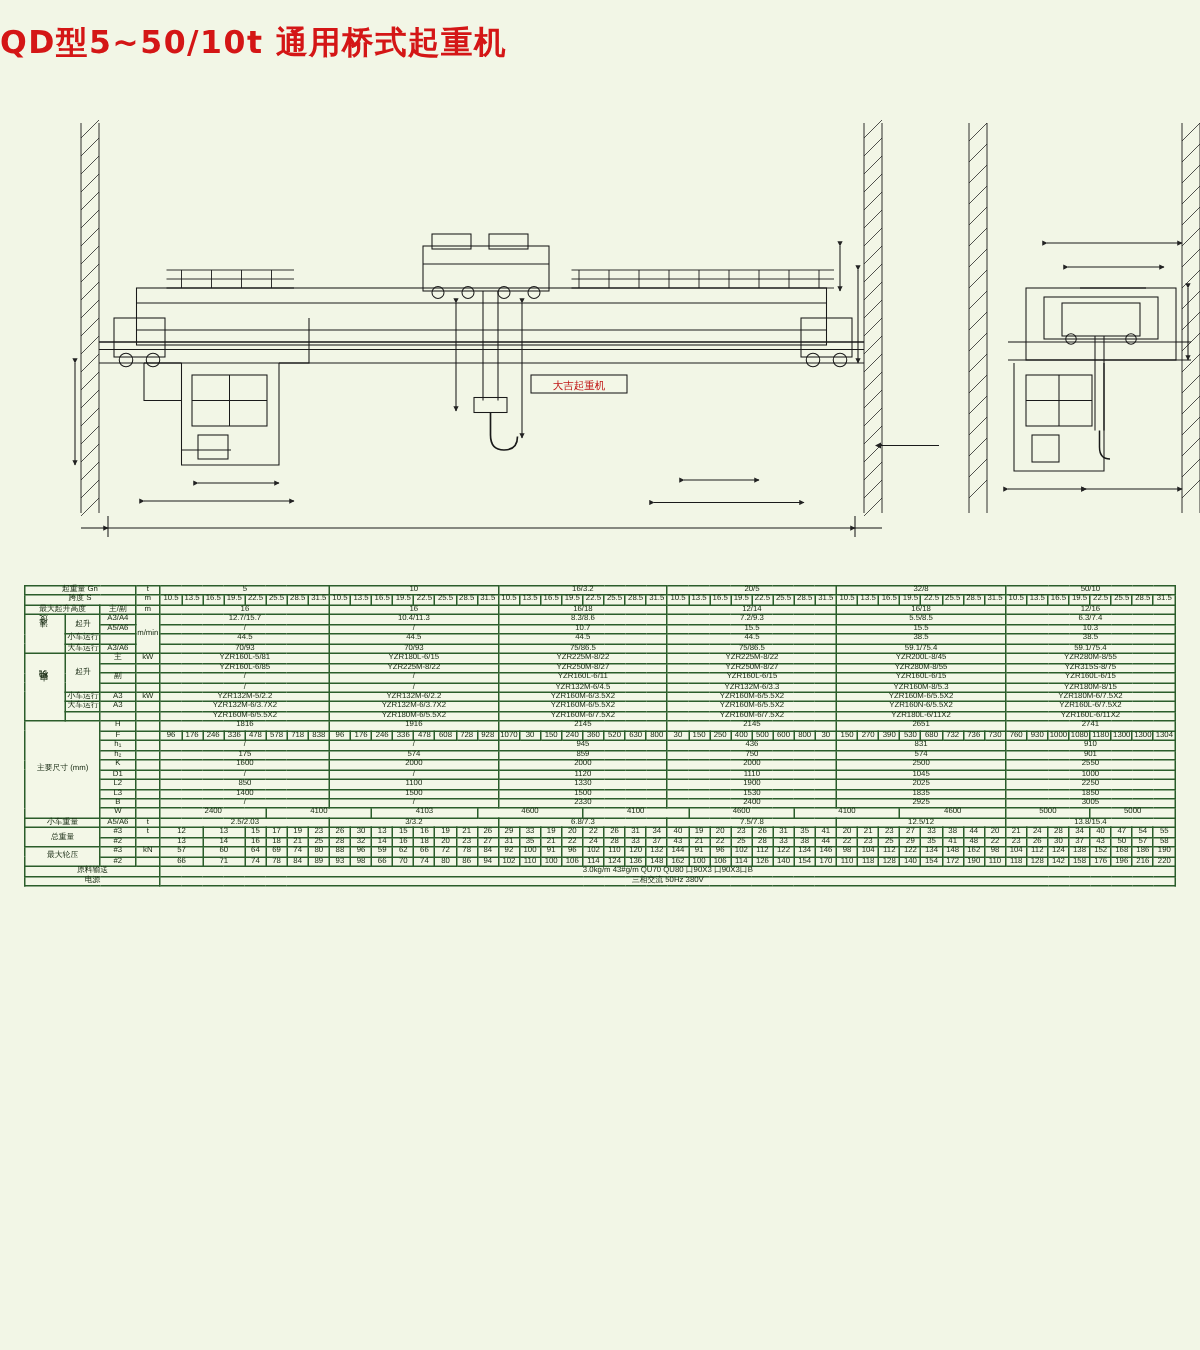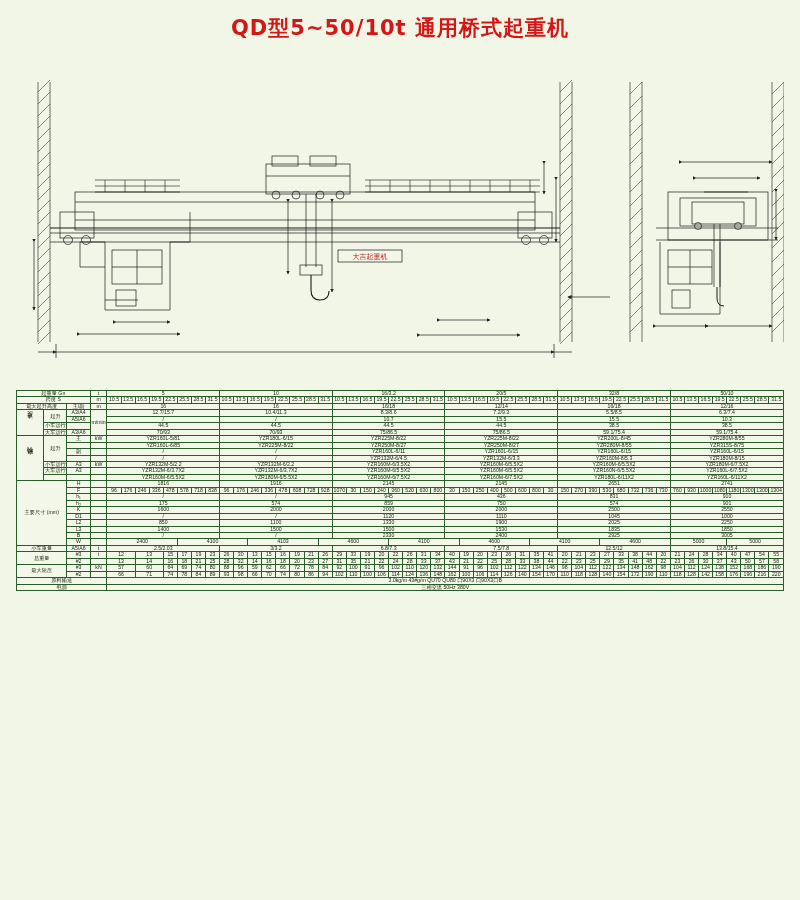--- a/index.html
+++ b/index.html
@@ -1,19 +1,19 @@
 <!DOCTYPE html>
 <html><head>
 <meta charset="utf-8">
 <style>
   html,body{margin:0;padding:0;background:#f2f6e6;}
   body{width:800px;height:900px;font-family:"Liberation Sans","DejaVu Sans",sans-serif;color:#111;overflow:hidden;position:relative;}
-  .title{position:absolute;top:14px;left:0;width:100%;text-align:center;color:#d41616;font-size:21px;font-weight:bold;letter-spacing:1px;font-family:"DejaVu Sans","Liberation Sans",sans-serif;}
+  .title{position:absolute;top:14px;left:0;width:100%;text-align:left;color:#d41616;font-size:21px;font-weight:bold;letter-spacing:1px;font-family:"DejaVu Sans","Liberation Sans",sans-serif;}
   
-  .draw{position:absolute;top:52px;left:20px;width:764px;height:330px;}
+  .draw{position:absolute;top:52px;left:36px;width:764px;height:330px;}
   .draw svg{display:block;}
   
   .tbl-wrap{position:absolute;top:390px;left:16px;width:768px;height:495px;}
   table.spec{border-collapse:collapse;width:768px;table-layout:fixed;background:#f3f7e7;}
   table.spec td,table.spec th{border:1px solid #2b5d2b;font-size:5.2px;line-height:1.05;text-align:center;vertical-align:middle;padding:0;color:#14270f;font-family:"Liberation Sans",sans-serif;}
   td.lbl{font-size:6px;}
   td.big{font-size:7px;}
   td.mid{font-size:6.4px;}
   td.sm{font-size:5px;}
   td.xs{font-size:4.4px;}

